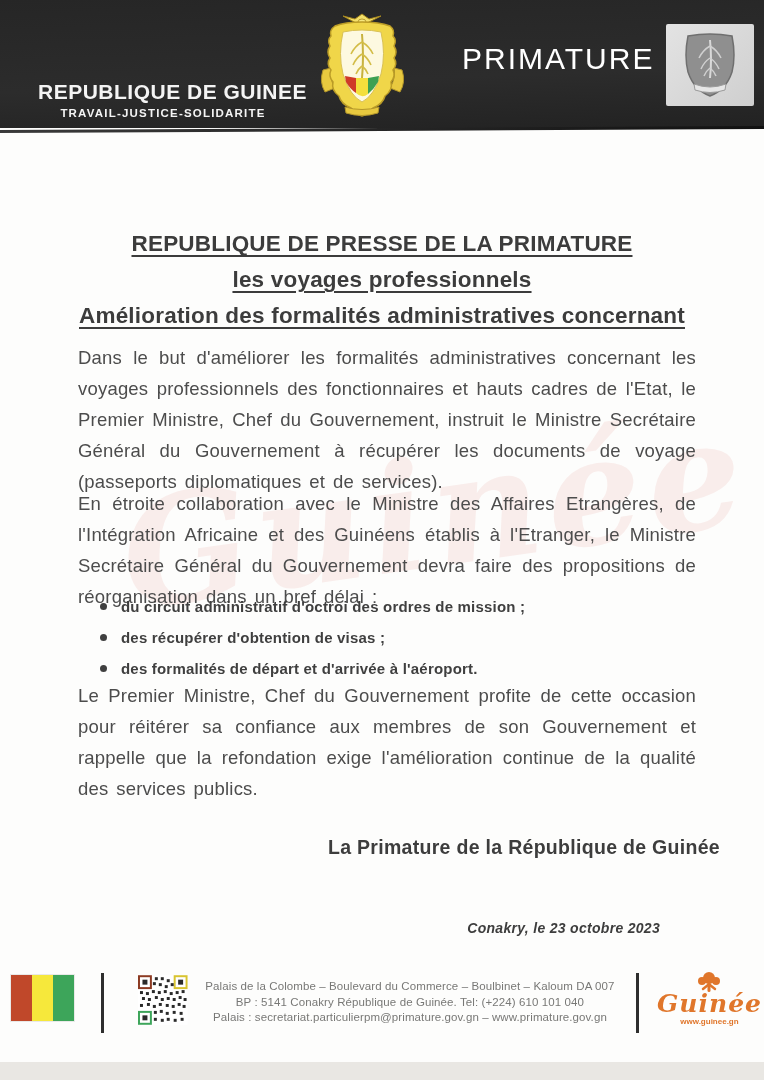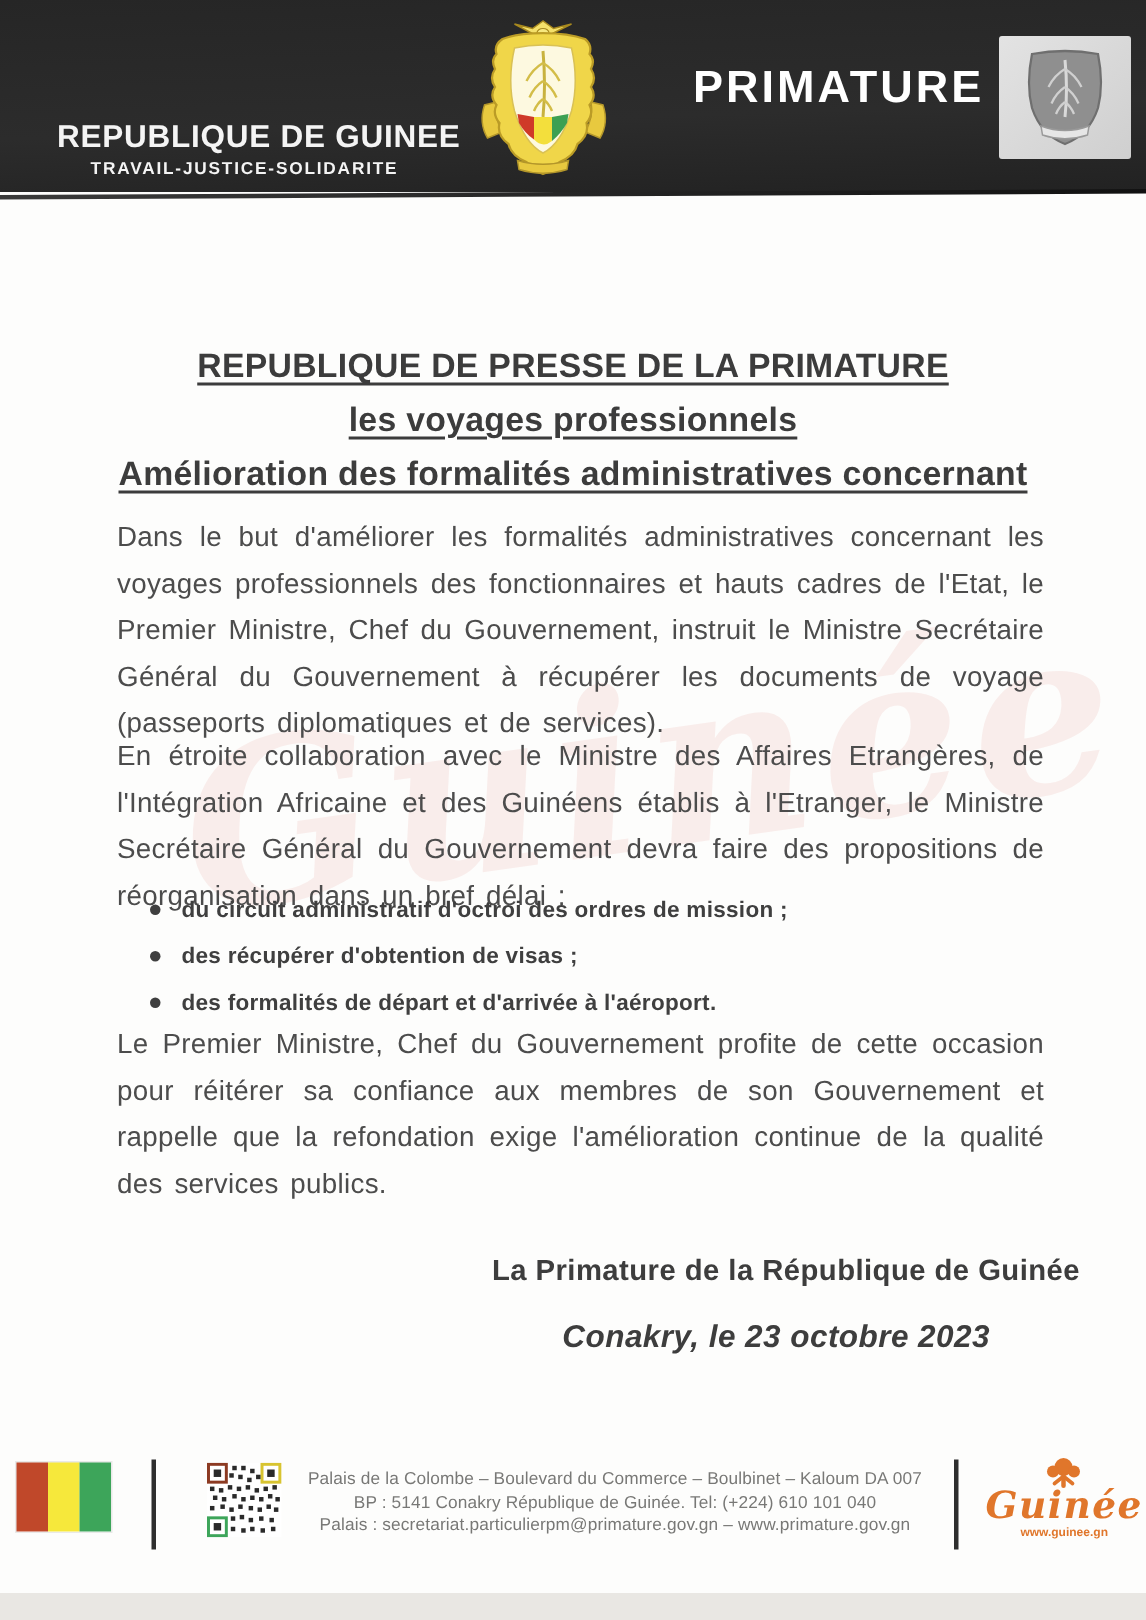--- a/index.html
+++ b/index.html
@@ -30,21 +30,21 @@
     transform: skewY(-0.3deg);
   }
   .rep-block {
     position: absolute; left: 38px; top: 36px; width: 250px;
     text-align: center; color: #f4f4f4;
   }
   .rep-title { font-size: 21px; font-weight: bold; letter-spacing: .5px; white-space: nowrap; margin-top: 44px; }
   .rep-motto { font-size: 11.5px; font-weight: bold; letter-spacing: 1.2px; margin-top: 3px; white-space: nowrap; }
   .coa { position: absolute; left: 315px; top: 12px; width: 95px; height: 106px; }
   .primature { position: absolute; left: 462px; top: 42px; width: 190px;
-    color: #fff; font-size: 30px; font-weight: bold; letter-spacing: 2px; }
+    color: #fff; font-size: 30px; font-weight: normal; letter-spacing: 2px; }
   .stamp {
     position: absolute; left: 666px; top: 24px; width: 88px; height: 82px;
     background: linear-gradient(135deg,#e3e3e3,#cfcfcf);
     display:flex; align-items:center; justify-content:center;
     border-radius: 2px;
   }
   
   .watermark {
     position: absolute; left: 120px; top: 430px; width: 560px;
     font-family: "DejaVu Serif", serif;
@@ -77,22 +77,22 @@
   .bullet-row { display: flex; align-items: flex-start; margin-bottom: 2px; }
   .bullet-dot { width: 7px; height: 7px; border-radius: 50%; background: #3f3f3f; margin: 11px 14px 0 0; flex: 0 0 auto; }
   .bullet-text { font-size: 15px; line-height: 29px; font-weight: bold; color: #3f3f3f; letter-spacing: .2px; }
   
   .sig-name {
     position: absolute; top: 836px; right: 44px;
     font-size: 19.5px; font-weight: bold; color: #3d3d3d;
     letter-spacing: .3px;
   }
   .sig-date {
-    position: absolute; top: 880px; right: 104px;
-    font-size: 21px; font-weight: bold; font-style: italic; color: #3d3d3d;
+    position: absolute; top: 920px; right: 104px;
+    font-size: 14px; font-weight: bold; font-style: italic; color: #3d3d3d;
     letter-spacing: .3px;
   }
   
   .footer {
     position: absolute; left: 0; top: 965px; width: 764px; height: 90px;
     display: flex; align-items: flex-start;
   }
   .flag { width: 64px; height: 46px; display: flex; margin: 10px 0 0 11px; box-shadow: 0 0 0 1px rgba(0,0,0,.08); }
   .flag div { flex: 1; }
   .vline { width: 3px; height: 60px; background: #2e2e2e; margin-top: 8px; }

